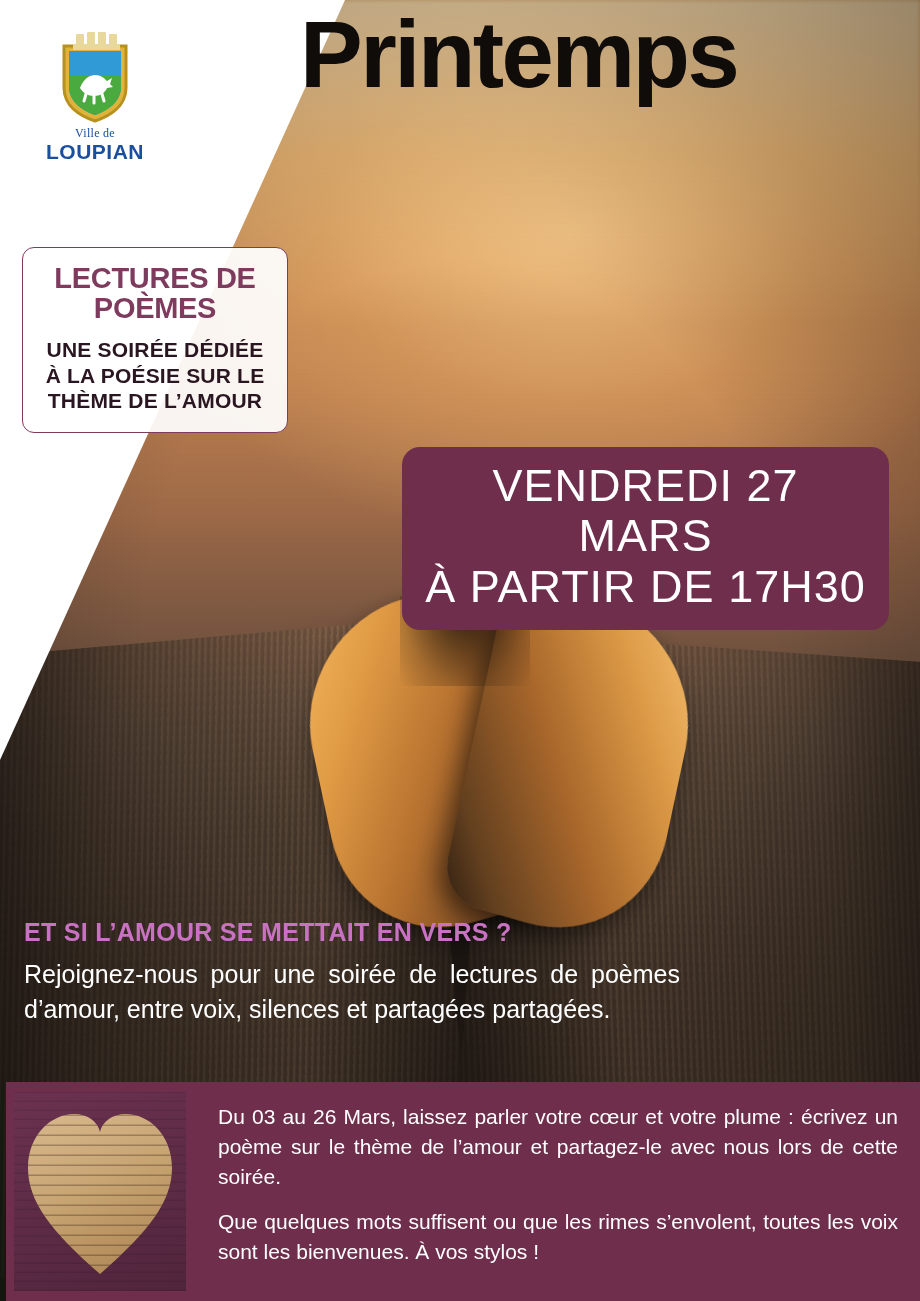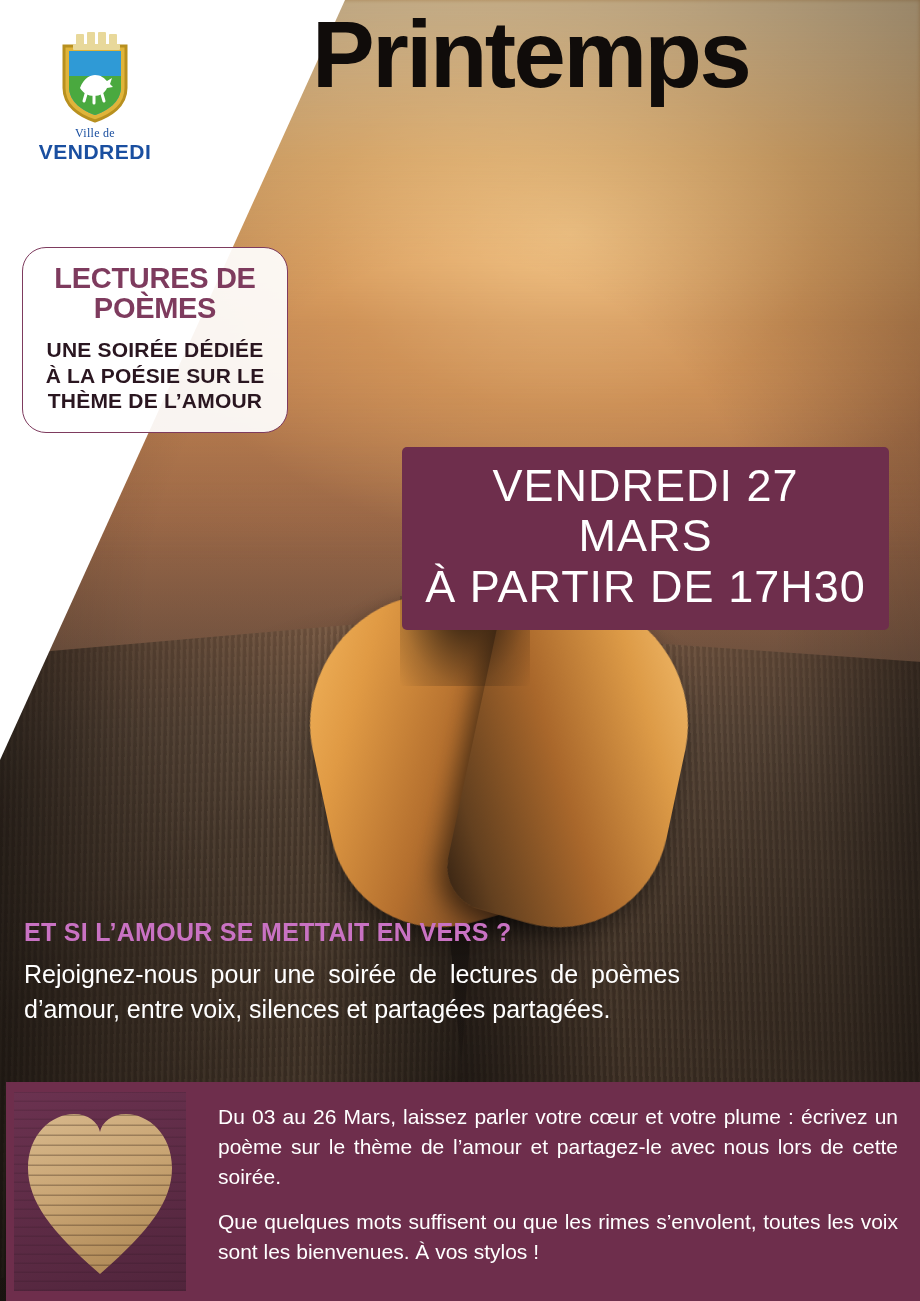--- a/index.html
+++ b/index.html
@@ -160,21 +160,21 @@
   }
 
   
   .info-box {
     position: absolute;
     left: 22px;
     top: 247px;
     width: 266px;
     box-sizing: border-box;
     border: 1.6px solid #7e3b5e;
-    border-radius: 24px;
+    border-radius: 12px;
     padding: 16px 14px 18px 14px;
     background: rgba(255,255,255,0.92);
     text-align: center;
   }
   .info-title {
     font-family: "Liberation Sans", sans-serif;
     font-weight: bold;
     font-size: 29px;
     line-height: 1.02;
     color: #7e3b5e;
@@ -193,21 +193,20 @@
     text-align: center;
   }
 
   
   .headline {
     position: absolute;
     left: 300px;
     top: 12px;
     width: 600px;
     text-align: left;
-    margin-left: 12px;
   }
   .headline .l1, .headline .l2 {
     font-family: "Liberation Sans", sans-serif;
     font-weight: bold;
     color: #100c0a;
     letter-spacing: -2.5px;
     line-height: 0.92;
   }
   .headline .l1 { font-size: 94px; }
   .headline .l2 { font-size: 94px; margin-top: -6px; padding-left: 22px; }
@@ -248,21 +247,21 @@
   }
 
   
   .date-band {
     position: absolute;
     left: 402px;
     top: 447px;
     width: 487px;
     box-sizing: border-box;
     background: #6e2e4c;
-    border-radius: 5px;
+    border-radius: 18px;
     padding: 14px 18px 18px 18px;
     text-align: center;
   }
   .date-line {
     font-family: "Liberation Sans", sans-serif;
     font-size: 45px;
     font-weight: normal;
     color: #ffffff;
     letter-spacing: 1px;
     line-height: 1.12;
@@ -369,21 +368,21 @@
           <rect x="31" y="4" width="8" height="15" rx="1"></rect>
           <rect x="42" y="4" width="8" height="15" rx="1"></rect>
           <rect x="53" y="6" width="8" height="13" rx="1"></rect>
           <rect x="17" y="16" width="47" height="6" rx="1"></rect>
         </g>
         <path d="M24 60 c4 -10 10 -13 15 -13 c6 0 9 3 12 6 l5 -3 l-2 6 l3 3 l-6 1 c-2 5 -7 8 -13 8 c-6 0 -11 -3 -14 -8 z" fill="#ffffff"></path>
         <path d="M30 66 l-2 7 M38 68 l0 7 M46 66 l2 7" stroke="#ffffff" stroke-width="3" stroke-linecap="round"></path>
       </svg>
     </div>
     <div class="city-sub">Ville de</div>
-    <div class="city-name">VENDREDI</div>
+    <div class="city-name">LOUPIAN</div>
   </div>
 
   <div class="info-box">
     <div class="info-title">LECTURES DE POÈMES</div>
     <div class="info-sub">UNE SOIRÉE DÉDIÉE À LA POÉSIE SUR LE THÈME DE L’AMOUR</div>
   </div>
 
   <div class="headline">
     <div class="l1">Printemps</div>
   </div>

